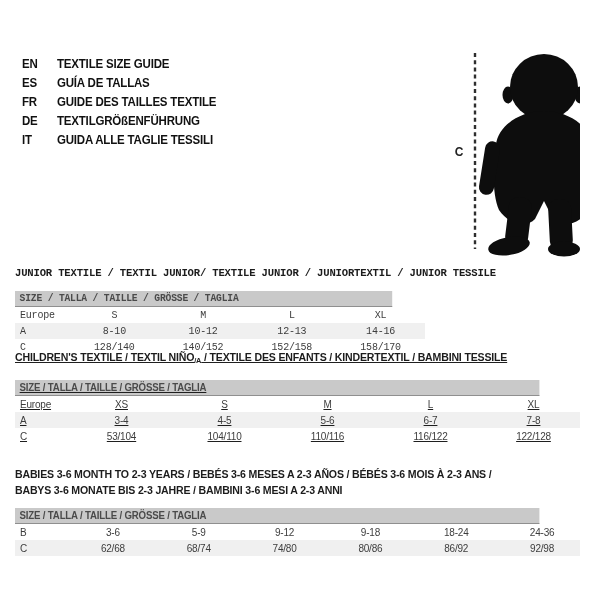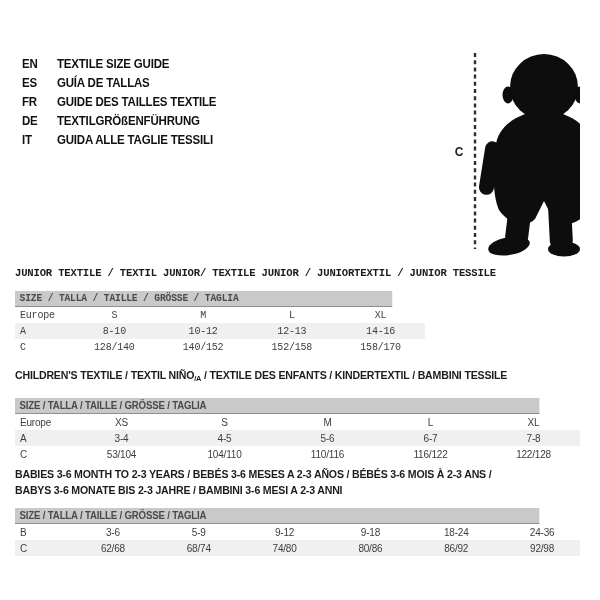--- a/index.html
+++ b/index.html
@@ -18,21 +18,21 @@
   .lang-label{white-space:nowrap;}
 
   
   .c-label{position:absolute;left:450px;top:102px;width:18px;text-align:center;
     font-size:12px;font-weight:bold;color:#222;}
   .figure-svg{position:absolute;left:463px;top:4px;}
 
   
   .section{position:absolute;left:15px;}
   .s1{top:223px;width:410px;font-family:Liberation Mono, monospace;}
-  .s2{top:326px;width:570px;}
+  .s2{top:308px;width:570px;text-decoration:underline;}
   .s3{top:423px;width:570px;}
   .tbl-title{font-size:11.5px;line-height:13px;font-weight:bold;color:#1c1c1c;white-space:nowrap;}
   .s1 .tbl-title{margin-bottom:12px;}
   .s2 .tbl-title{margin-bottom:13px;}
   .s3 .tbl-title{line-height:16px;margin-bottom:10px;}
   .sub{font-size:8px;vertical-align:-2px;}
   .band{height:15px;line-height:15px;background:#c9c9c9;border-bottom:1px solid #8f8f8f;
     color:#4a4a4a;font-size:10.5px;font-weight:bold;padding-left:5px;}
   table{border-collapse:collapse;table-layout:fixed;width:100%;font-size:10px;color:#3d3d3d;}
   td,th{height:16px;padding:0;text-align:center;font-weight:normal;vertical-align:middle;}

